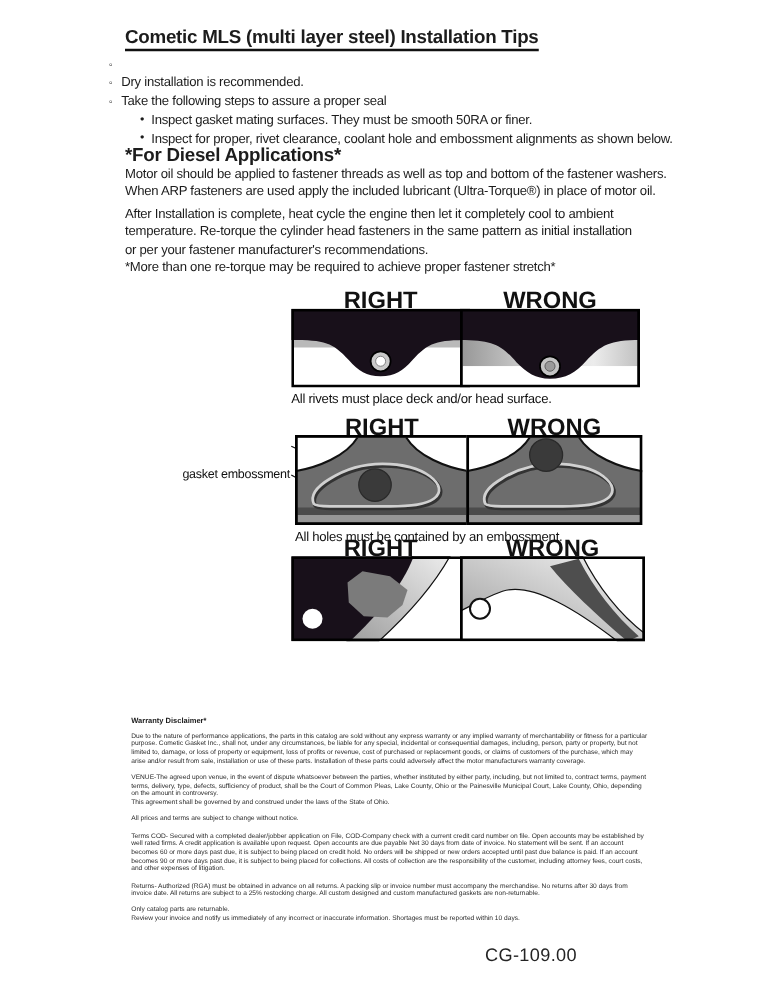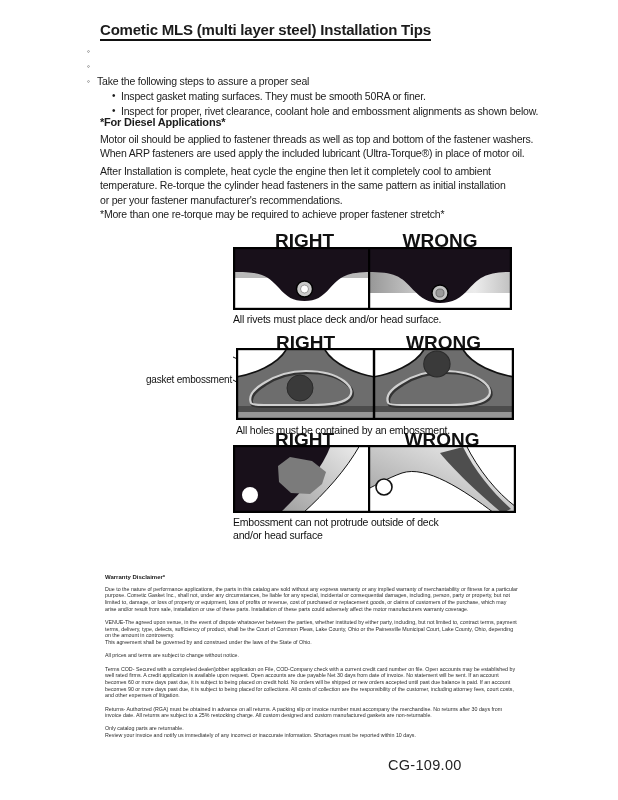--- a/index.html
+++ b/index.html
@@ -11,21 +11,21 @@
   .title { left:100px; top:21px; font-size:15px; font-weight:bold; letter-spacing:-0.2px;
            border-bottom:2px solid #111; padding-bottom:1px; }
 
   .bullets { left:87px; top:44px; width:531px; font-size:10.5px; letter-spacing:-0.2px;
              line-height:14.6px; white-space:nowrap; }
   .b-row { display:flex; }
   .mk1 { width:10px; font-size:8.5px; line-height:15px; }
   .sub { padding-left:25px; }
   .mk2 { width:9px; font-size:10px; }
 
-  .diesel-h { left:100px; top:116px; font-size:11px; font-weight:bold; letter-spacing:-0.2px; }
+  .diesel-h { left:100px; top:116px; font-size:15px; font-weight:bold; letter-spacing:-0.2px; }
   .para { left:100px; width:528px; font-size:10.5px; letter-spacing:-0.2px; line-height:14.4px;
           white-space:pre-line; }
   #para1 { top:132px; }
   #para2 { top:164px; }
   #note  { top:207px; }
 
   .dlabel { position:absolute; font-weight:bold; font-size:19px; color:#111; text-align:center; }
   .dcaption { position:absolute; font-size:10.5px; letter-spacing:-0.2px; color:#111;
               white-space:pre-line; line-height:13px; }
   .dbox { position:absolute; line-height:0; }
@@ -44,20 +44,21 @@
 <div class="page">
 
   <h1 class="abs title">Cometic MLS (multi layer steel) Installation Tips</h1>
 
   <div class="abs bullets">
     <div class="b-row">
         <span class="mk1">◦</span>
       </div>
     <div class="b-row">
         <span class="mk1">◦</span>
+        <span>Dry installation is recommended.</span>
       </div>
     <div class="b-row">
         <span class="mk1">◦</span>
         <span>Take the following steps to assure a proper seal</span>
       </div>
     <div class="b-row sub">
         <span class="mk2">•</span>
         <span>Inspect gasket mating surfaces.  They must be smooth 50RA or finer.</span>
       </div>
     <div class="b-row sub">
@@ -178,22 +179,20 @@
             <stop offset="1" stop-color="#f5f5f5"></stop>
         </linearGradient>
       </defs>
       <rect x="0" y="0" width="148" height="68" fill="#ffffff"></rect>
       <path d="M0,0 H98 C110,24 128,47 148,62 V68 H126 C96,45 58,20 34,28 C20,33 8,40 0,44 Z" fill="url(#gradBand3W)" stroke="#111" stroke-width="1"></path>
       <path d="M95,2 C107,26 124,47 143,64 L134,68 C110,48 85,24 72,8 Z" fill="#4e4e4e"></path>
       <circle cx="16" cy="42" r="8" fill="#ffffff" stroke="#111" stroke-width="1.6"></circle>
       <rect x="1.1" y="1.1" width="145.8" height="65.8" fill="none" stroke="#000" stroke-width="2.2"></rect>
     </svg>
   </div>
-  <div class="dcaption" style="left:233px;top:516px;width:260px;">Embossment can not protrude outside of deck
-and/or head surface</div>
 
   <div class="abs warr">
     <h3>Warranty Disclaimer*</h3>
     <p>Due to the nature of performance applications, the parts in this catalog are sold without any express warranty or any implied warranty of merchantability or fitness for a particular purpose.  Cometic Gasket Inc., shall not, under any circumstances, be liable for any special, incidental or consequential damages, including, person, party or property, but not limited to, damage, or loss of property or equipment, loss of profits or revenue, cost of purchased or replacement goods, or claims of customers of the purchase, which may arise and/or result from sale, installation or use of these parts.  Installation of these parts could adversely affect the motor manufacturers warranty coverage.</p>
     <p>VENUE-The agreed upon venue, in the event of dispute whatsoever between the parties, whether instituted by either party, including, but not limited to, contract terms, payment terms, delivery, type, defects, sufficiency of product, shall be the Court of Common Pleas, Lake County, Ohio or the Painesville Municipal Court, Lake County, Ohio, depending on the amount in controversy.
 This agreement shall be governed by and construed under the laws of the State of Ohio.</p>
     <p>All prices and terms are subject to change without notice.</p>
     <p>Terms COD- Secured with a completed dealer/jobber application on File, COD-Company check with a current credit card number on file.  Open accounts may be established by well rated firms.  A credit application is available upon request.  Open accounts are due payable Net 30 days from date of invoice.  No statement will be sent.  If an account becomes 60 or more days past due, it is subject to being placed on credit hold.  No orders will be shipped or new orders accepted until past due balance is paid.  If an account becomes 90 or more days past due, it is subject to being placed for collections.  All costs of collection are the responsibility of the customer, including attorney fees, court costs, and other expenses of litigation.</p>
     <p>Returns- Authorized (RGA) must be obtained in advance on all returns.  A packing slip or invoice number must accompany the merchandise.  No returns after 30 days from invoice date.  All returns are subject to a 25% restocking charge.  All custom designed and custom manufactured gaskets are non-returnable.</p>
     <p>Only catalog parts are returnable.

